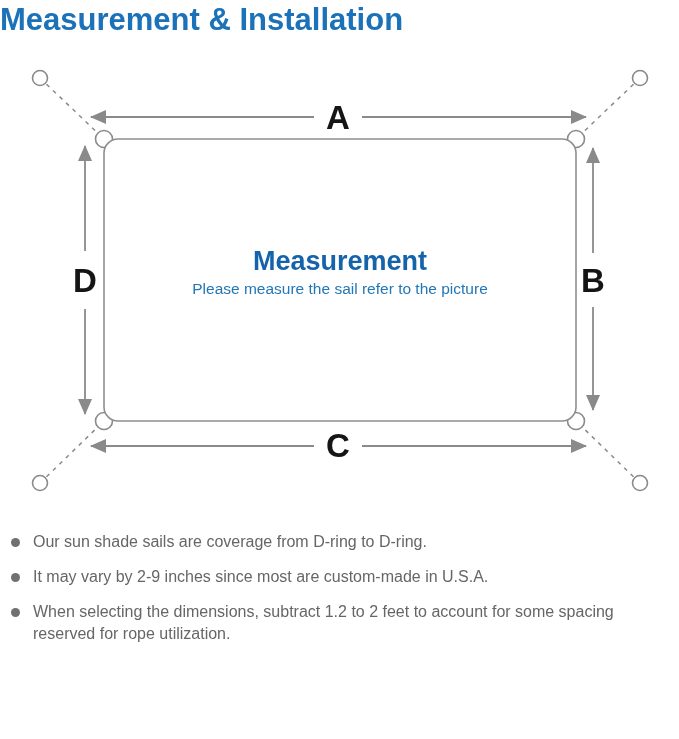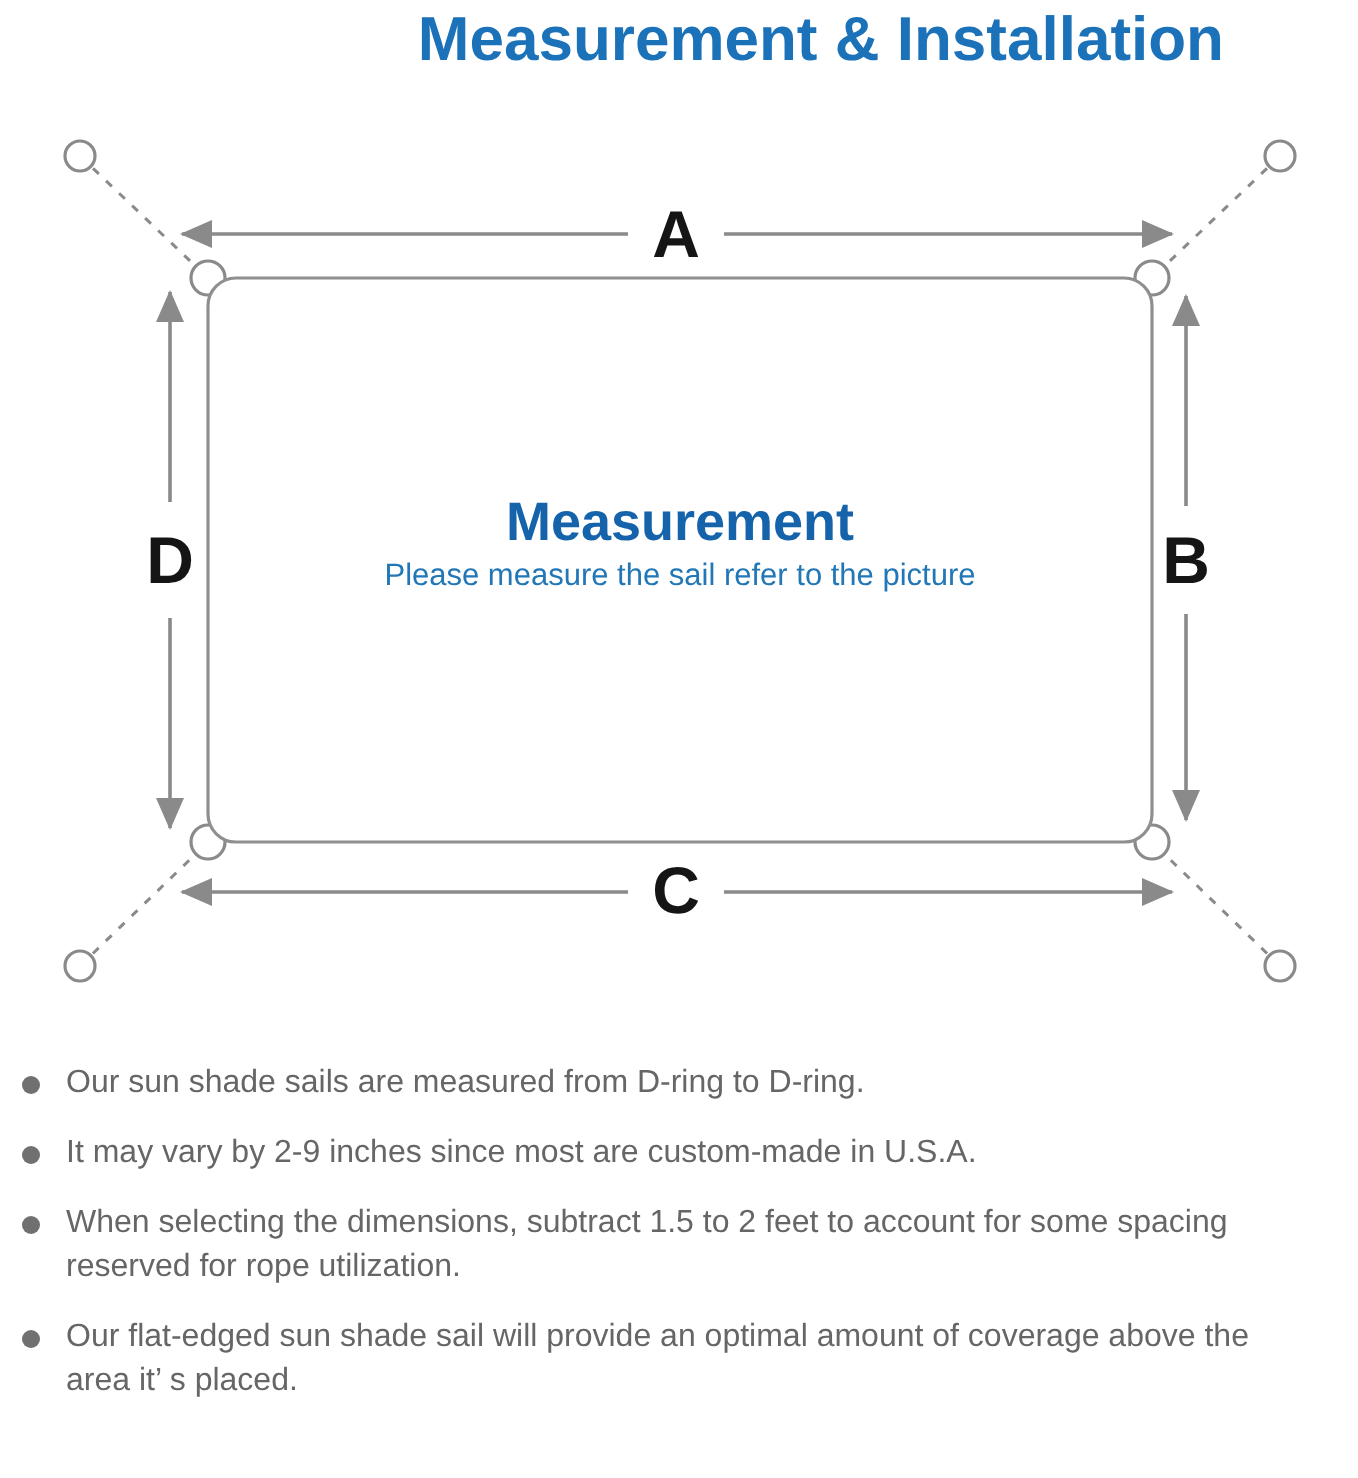--- a/index.html
+++ b/index.html
@@ -10,21 +10,21 @@
     background: #ffffff;
     font-family: "Liberation Sans", sans-serif;
     overflow: hidden;
   }
   .title {
     position: absolute;
     top: 1px;
     left: 0;
     width: 612px;
     margin: 0;
-    text-align: right;
+    text-align: left;
     font-size: 31px;
     line-height: 37px;
     font-weight: bold;
     color: #1b72b8;
     letter-spacing: 0px;
   }
   .diagram {
     position: absolute;
     top: 55px;
     left: 0;
@@ -109,29 +109,25 @@
       <circle cx="40" cy="23" r="7.5"></circle>
       <circle cx="640" cy="23" r="7.5"></circle>
       <circle cx="40" cy="428" r="7.5"></circle>
       <circle cx="640" cy="428" r="7.5"></circle>
     </g>
   </svg>
 
   <div class="bullets">
     <div class="bullet-item">
       <span class="bullet-dot"></span>
-      <span class="bullet-text">Our sun shade sails are measured from D-ring to D-ring.</span>
+      <span class="bullet-text">Our sun shade sails are coverage from D-ring to D-ring.</span>
     </div>
     <div class="bullet-item">
       <span class="bullet-dot"></span>
       <span class="bullet-text">It may vary by 2-9 inches since most are custom-made in U.S.A.</span>
     </div>
     <div class="bullet-item">
       <span class="bullet-dot"></span>
-      <span class="bullet-text">When selecting the dimensions, subtract 1.5 to 2 feet to account for some spacing reserved for rope utilization.</span>
-    </div>
-    <div class="bullet-item">
-      <span class="bullet-dot"></span>
-      <span class="bullet-text">Our flat-edged sun shade sail will provide an optimal amount of coverage above the area it’ s placed.</span>
+      <span class="bullet-text">When selecting the dimensions, subtract 1.2 to 2 feet to account for some spacing reserved for rope utilization.</span>
     </div>
   </div>
 
 </div>
 
 </body></html>

